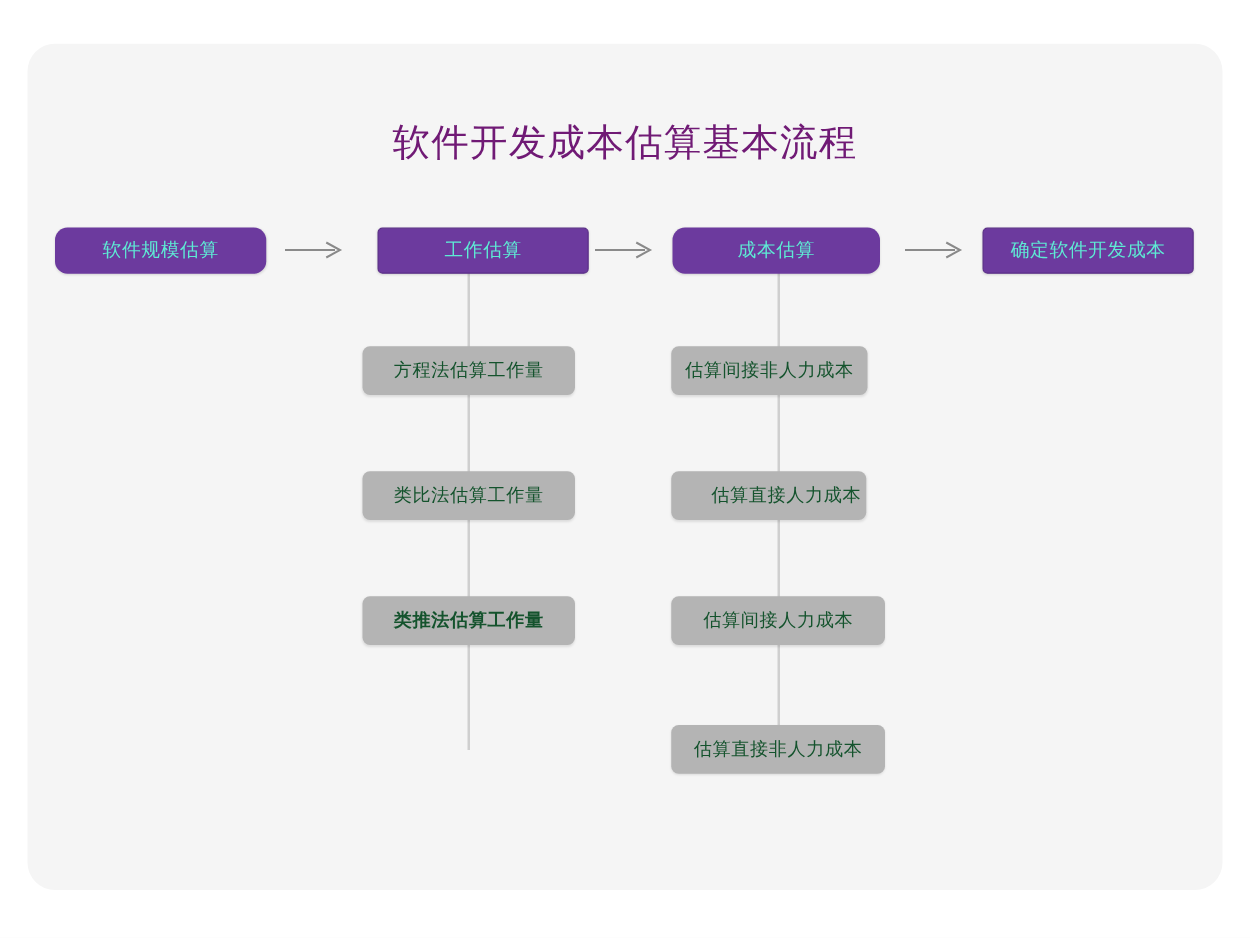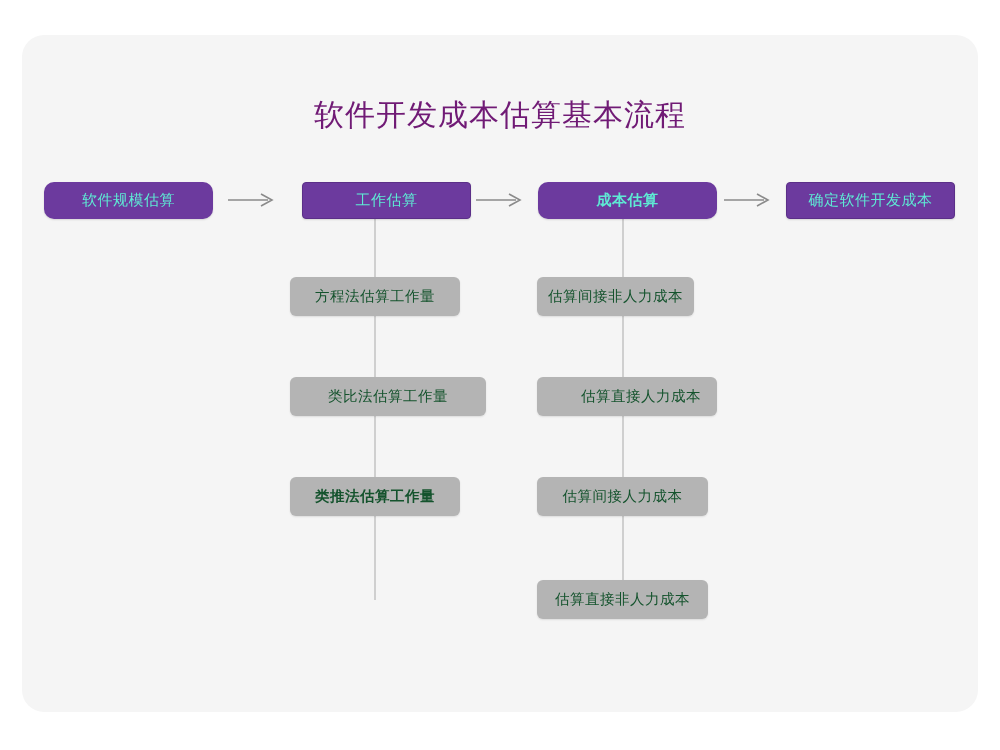--- a/index.html
+++ b/index.html
@@ -107,21 +107,21 @@
 
   <div class="diagram-title">软件开发成本估算基本流程</div>
 
   <div class="vline" style="left:374px; top:218px; height:382px;"></div>
   <div class="vline" style="left:622px; top:218px; height:382px;"></div>
 
   <div class="node node-primary rounded-lg" style="left:44px; top:182px; width:169px; height:37px;">软件规模估算</div>
 
   <div class="node node-primary bordered" style="left:290px; top:182px; width:169px; height:37px;margin-left:12px;">工作估算</div>
 
-  <div class="node node-primary rounded-lg" style="left:538px; top:182px; width:179px; height:37px;font-weight:bold;">成本估算</div>
+  <div class="node node-primary rounded-lg" style="left:538px; top:182px; width:166px; height:37px;">成本估算</div>
 
   <div class="node node-primary bordered" style="left:786px; top:182px; width:169px; height:37px;">确定软件开发成本</div>
 
   <div class="arrow" style="left:228px; top:190px; width:48px;">
     <svg width="48" height="20" viewBox="0 0 48 20">
       <path d="M0 10 L40 10" stroke="#8a8a8a" stroke-width="1.6" fill="none"></path>
       <path d="M33 4 L44 10 L33 16" stroke="#8a8a8a" stroke-width="1.6" fill="none"></path>
     </svg>
   </div>
 
@@ -134,25 +134,25 @@
 
   <div class="arrow" style="left:724px; top:190px; width:48px;">
     <svg width="48" height="20" viewBox="0 0 48 20">
       <path d="M0 10 L40 10" stroke="#8a8a8a" stroke-width="1.6" fill="none"></path>
       <path d="M33 4 L44 10 L33 16" stroke="#8a8a8a" stroke-width="1.6" fill="none"></path>
     </svg>
   </div>
 
   <div class="node node-sub" style="left:290px; top:277px; width:170px; height:39px;">方程法估算工作量</div>
 
-  <div class="node node-sub" style="left:290px; top:377px; width:196px; height:39px;">类比法估算工作量</div>
+  <div class="node node-sub" style="left:290px; top:377px; width:170px; height:39px;">类比法估算工作量</div>
 
   <div class="node node-sub" style="left:290px; top:477px; width:170px; height:39px;font-weight:bold;">类推法估算工作量</div>
 
   <div class="node node-sub" style="left:537px; top:277px; width:157px; height:39px;">估算间接非人力成本</div>
 
-  <div class="node node-sub" style="left:537px; top:377px; width:180px; height:39px;padding-left:28px;">估算直接人力成本</div>
+  <div class="node node-sub" style="left:537px; top:377px; width:156px; height:39px;padding-left:28px;">估算直接人力成本</div>
 
   <div class="node node-sub" style="left:537px; top:580px; width:171px; height:39px;">估算直接非人力成本</div>
 
   <div class="node node-sub" style="left:537px; top:477px; width:171px; height:39px;">估算间接人力成本</div>
 
 </div>
 
 </body></html>

